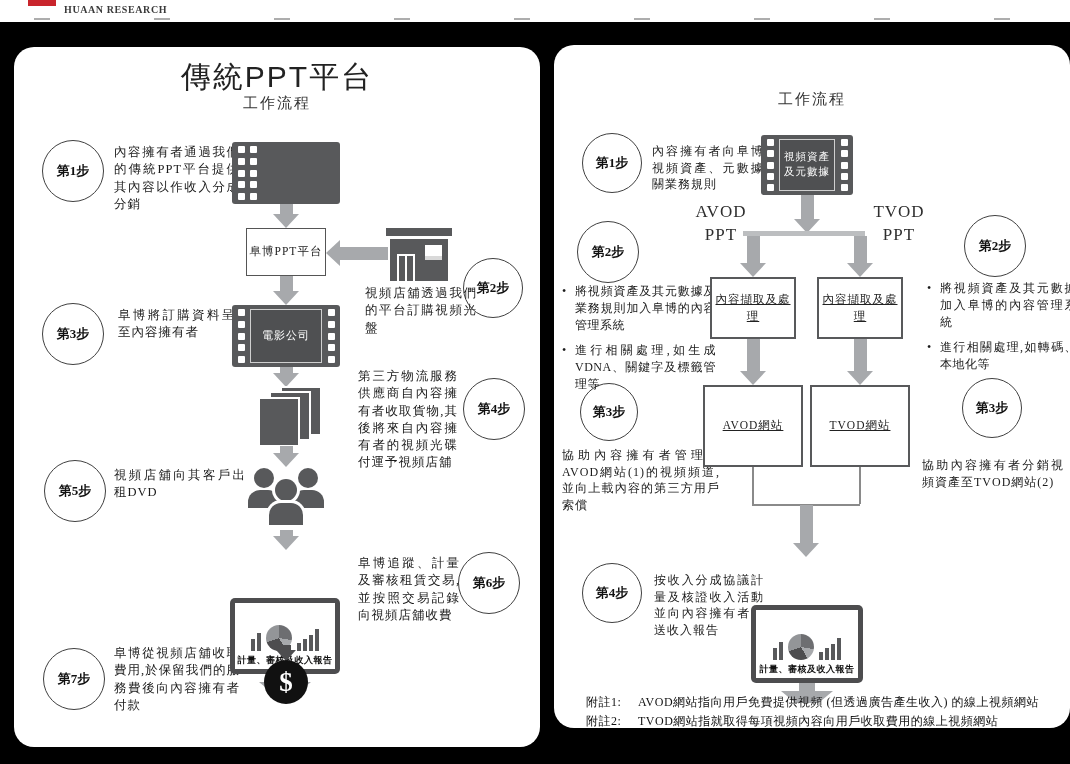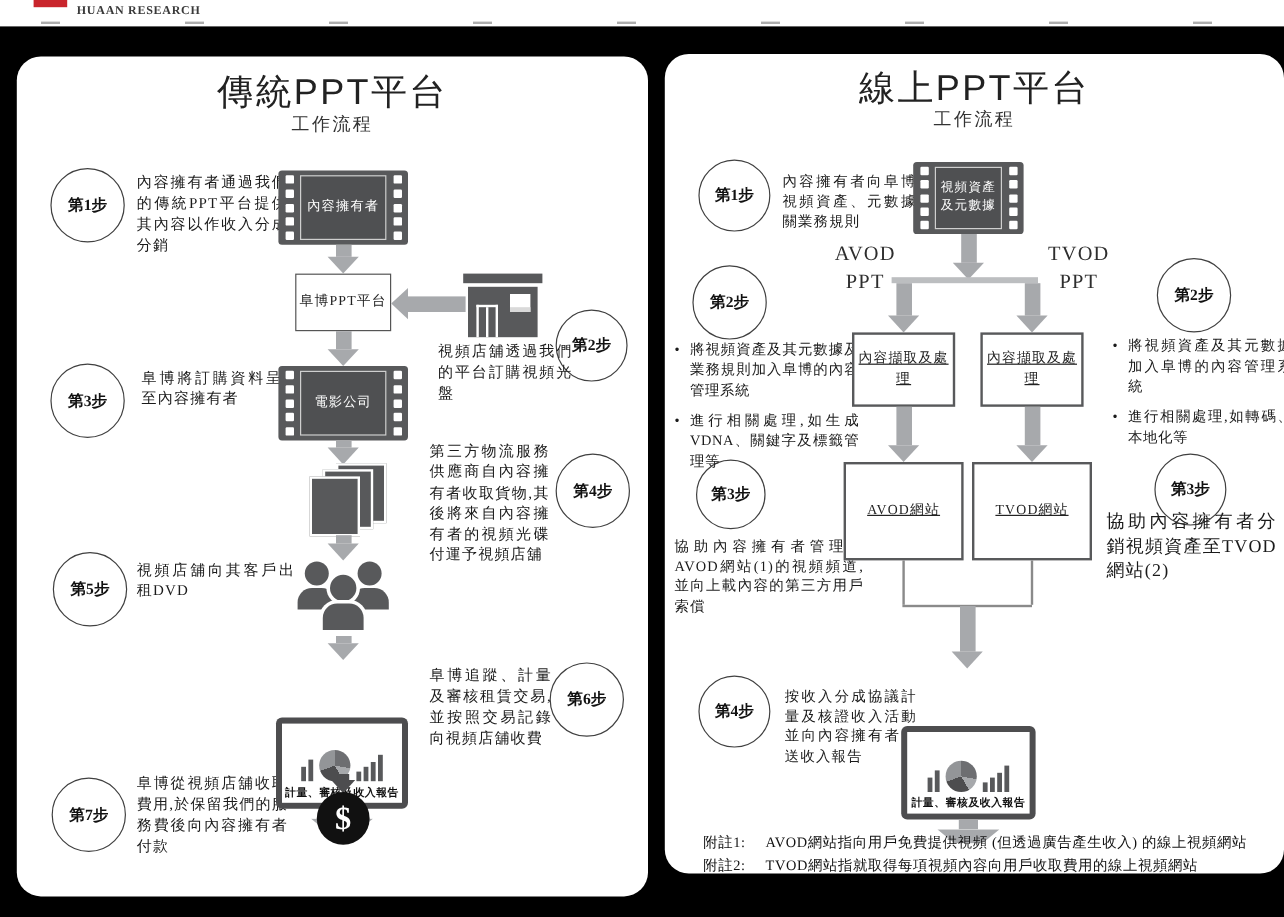--- a/index.html
+++ b/index.html
@@ -146,21 +146,20 @@
   <div class="step-text" style="left:100px;top:598px;width:126px;">阜博從視頻店舖收取費用,於保留我們的服務費後向內容擁有者付款</div>
 
   <div class="film-strip" style="left:218px;top:95px;width:108px;height:62px;">
     <div class="film-holes">
         <i class="film-hole"></i>
         <i class="film-hole"></i>
         <i class="film-hole"></i>
         <i class="film-hole"></i>
         <i class="film-hole"></i>
       </div>
-    <div class="film-screen">內容擁有者</div>
     <div class="film-holes">
         <i class="film-hole"></i>
         <i class="film-hole"></i>
         <i class="film-hole"></i>
         <i class="film-hole"></i>
         <i class="film-hole"></i>
       </div>
   </div>
 
   <div class="arrow-v" style="left:258px;top:157px;width:28px;height:24px;">
@@ -268,21 +267,20 @@
 
   <div class="arrow-v dark" style="left:262px;top:598px;width:20px;height:16px;">
       <div class="sh"></div>
       <div class="tp"></div>
     </div>
 
   <div class="dollar" style="left:250px;top:613px;width:44px;height:44px;">$</div>
 </div>
 
 <div class="panel panel-right">
-  <div class="panel-title" style="top:8px;">線上PPT平台</div>
   <div class="panel-subtitle" style="top:45px;">工作流程</div>
 
   <div class="step-circle" style="left:28px;top:88px;width:60px;height:60px;">第1步</div>
   <div class="step-circle" style="left:23px;top:176px;width:62px;height:62px;">第2步</div>
   <div class="step-circle" style="left:410px;top:170px;width:62px;height:62px;">第2步</div>
   <div class="step-circle" style="left:26px;top:338px;width:58px;height:58px;">第3步</div>
   <div class="step-circle" style="left:408px;top:333px;width:60px;height:60px;">第3步</div>
   <div class="step-circle" style="left:28px;top:518px;width:60px;height:60px;">第4步</div>
 
   <div class="step-text" style="left:98px;top:98px;width:140px;font-size:12px;">內容擁有者向阜博提供視頻資產、元數據及相關業務規則</div>
@@ -290,21 +288,21 @@
   <div class="bullet-list" style="left:8px;top:238px;width:154px;">
     <div class="bullet-item">將視頻資產及其元數據及業務規則加入阜博的內容管理系統</div>
     <div class="bullet-item">進行相關處理,如生成VDNA、關鍵字及標籤管理等</div>
   </div>
   <div class="bullet-list" style="left:373px;top:235px;width:150px;">
     <div class="bullet-item">將視頻資產及其元數據加入阜博的內容管理系統</div>
     <div class="bullet-item">進行相關處理,如轉碼、本地化等</div>
   </div>
 
   <div class="step-text" style="left:8px;top:402px;width:158px;font-size:12px;">協助內容擁有者管理於AVOD網站(1)的視頻頻道,並向上載內容的第三方用戶索償</div>
-  <div class="step-text" style="left:368px;top:380px;width:142px;font-size:15px;">協助內容擁有者分銷視頻資產至TVOD網站(2)</div>
+  <div class="step-text" style="left:368px;top:412px;width:142px;font-size:12px;">協助內容擁有者分銷視頻資產至TVOD網站(2)</div>
   <div class="step-text" style="left:100px;top:527px;width:110px;font-size:12px;">按收入分成協議計量及核證收入活動並向內容擁有者發送收入報告</div>
 
   <div class="film-strip" style="left:207px;top:90px;width:92px;height:60px;">
     <div class="film-holes">
         <i class="film-hole"></i>
         <i class="film-hole"></i>
         <i class="film-hole"></i>
         <i class="film-hole"></i>
         <i class="film-hole"></i>
       </div>

